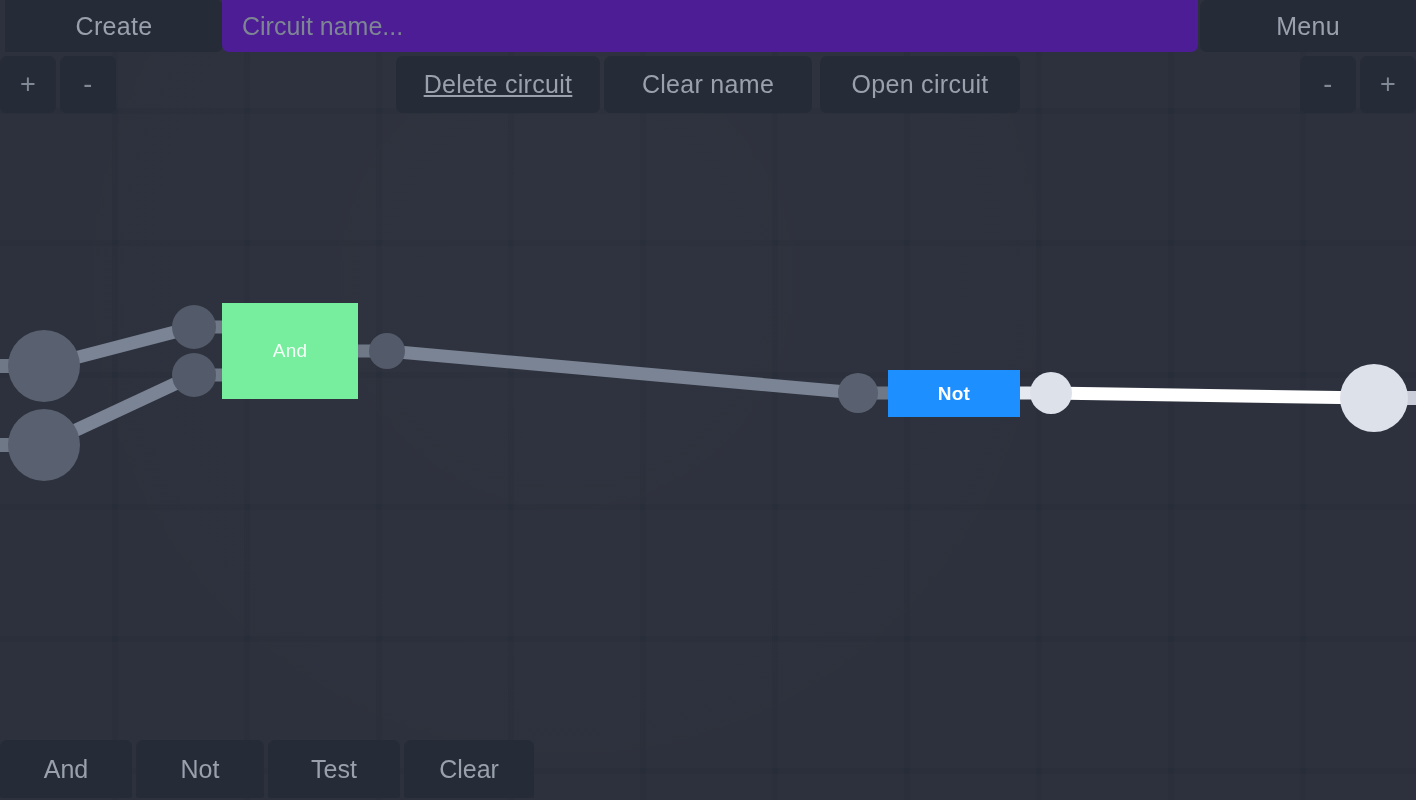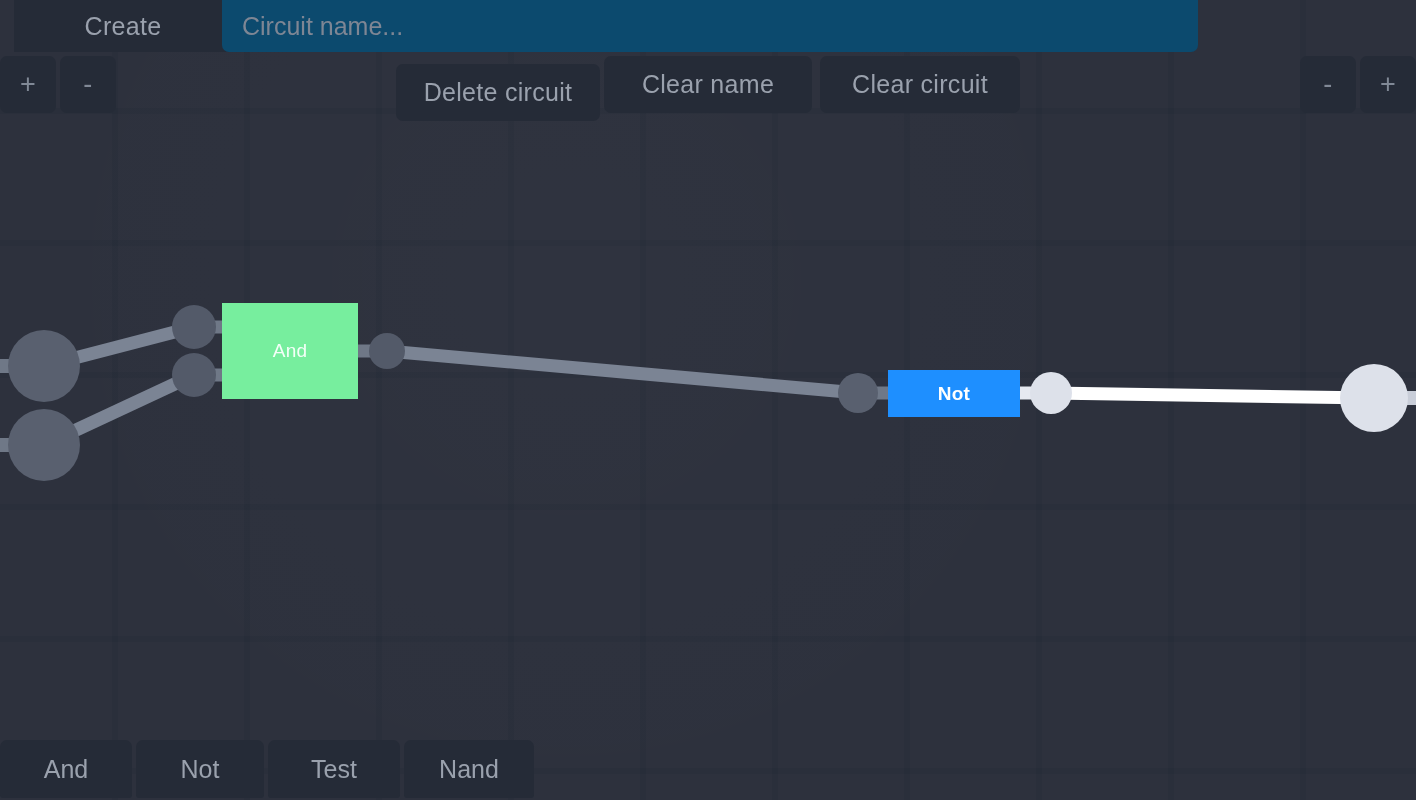--- a/index.html
+++ b/index.html
@@ -98,21 +98,21 @@
     justify-content: center;
     letter-spacing: 0.3px;
     padding: 0;
     cursor: pointer;
   }
   .bar-btn.small { font-size: 27px; color: #818996; }
 
   .name-field {
     position: absolute;
     box-sizing: border-box;
-    background: #0c4a6e;
+    background: #4c1d95;
     border: 0;
     border-radius: 7px;
     color: #9aa1ad;
     font-family: "Liberation Sans", sans-serif;
     font-size: 25px;
     padding: 0 20px;
     outline: none;
   }
   .name-field::placeholder { color: #7e8694; opacity: 1; }
 
@@ -177,33 +177,34 @@
   <div class="node on" style="left:1340px; top:364px; width:68px; height:68px;"></div>
 
   <div class="gate green" style="left:222px; top:303px; width:136px; height:96px;">
     <span>And</span>
   </div>
 
   <div class="gate blue" style="left:888px; top:370px; width:132px; height:47px; font-size:19px; font-weight:700;">
     <span>Not</span>
   </div>
 
-  <button class="bar-btn" style="left:14px; top:0px; width:218px; height:52px; border-radius:0 7px 7px 0;">Create</button>
+  <button class="bar-btn" style="left:5px; top:0px; width:218px; height:52px; border-radius:0 7px 7px 0;">Create</button>
 
   <input class="name-field" type="text" style="left: 222px; top: 0px; width: 976px; height: 52px; border-radius: 0px 0px 7px 7px;" placeholder="Circuit name...">
 
+  <button class="bar-btn" style="left:1200px; top:0px; width:216px; height:52px; border-radius:7px 0 0 7px;">Menu</button>
 
   <button class="bar-btn small" style="left:0px; top:56px; width:56px; height:57px;">+</button>
   <button class="bar-btn small" style="left:60px; top:56px; width:56px; height:57px;">-</button>
 
-  <button class="bar-btn" style="left:396px; top:64px; width:204px; height:57px;">Delete circuit</button>
+  <button class="bar-btn" style="left:396px; top:56px; width:204px; height:57px;text-decoration:underline;">Delete circuit</button>
   <button class="bar-btn" style="left:604px; top:56px; width:208px; height:57px;">Clear name</button>
-  <button class="bar-btn" style="left:820px; top:56px; width:200px; height:57px;">Clear circuit</button>
+  <button class="bar-btn" style="left:820px; top:56px; width:200px; height:57px;">Open circuit</button>
 
   <button class="bar-btn small" style="left:1300px; top:56px; width:56px; height:57px;">-</button>
   <button class="bar-btn small" style="left:1360px; top:56px; width:56px; height:57px;">+</button>
 
   <button class="palette-btn" style="left:0px; top:740px; width:132px; height:58px;">And</button>
   <button class="palette-btn" style="left:136px; top:740px; width:128px; height:58px;">Not</button>
   <button class="palette-btn" style="left:268px; top:740px; width:132px; height:58px;">Test</button>
-  <button class="palette-btn" style="left:404px; top:740px; width:130px; height:58px;">Nand</button>
+  <button class="palette-btn" style="left:404px; top:740px; width:130px; height:58px;">Clear</button>
 
 </div>
 
 </body></html>

